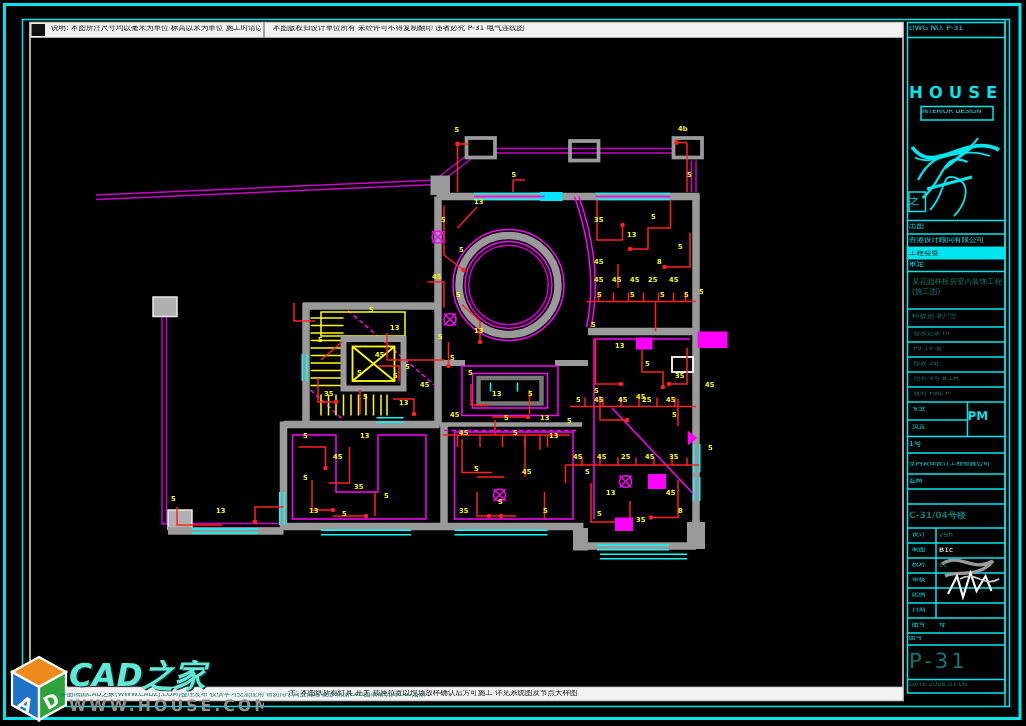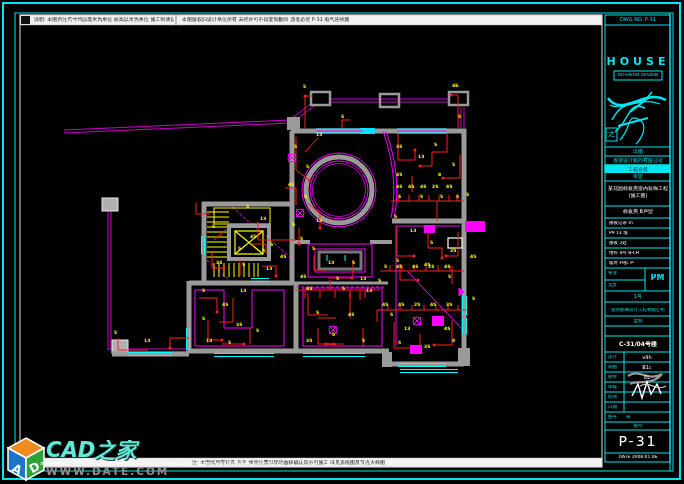--- a/index.html
+++ b/index.html
@@ -1,24 +1,24 @@
 <!DOCTYPE html>
 <html><head>
 <meta charset="utf-8">
 <style>
   html,body{margin:0;padding:0;background:#000;}
   .sheet{position:relative;width:684px;height:484px;background:#000;overflow:hidden;
          font-family:"DejaVu Sans",sans-serif;}
   svg{position:absolute;left:0;top:0;}
   .ov{position:absolute;line-height:1;white-space:nowrap;overflow:hidden;}
   .cy{color:#00e5ee;}
-  .rd{color:#ffffff;}
+  .rd{color:#0f766e;}
   .wh{color:#fff;}
   .bk{color:#101010;}
-  .ctr{text-align:center;}
+  .ctr{text-align:left;}
   .brand{font-weight:bold;letter-spacing:4px;}
   .wm-brand{font-weight:bold;font-style:italic;color:#5eead4;text-shadow:1px 1px 0 #2a3340;}
   .wm-url{font-weight:bold;color:#8f8f8f;letter-spacing:2px;}
   .wrap{white-space:normal;}
 </style>
 </head>
 <body>
 
 <div class="sheet">
 
@@ -381,15 +381,15 @@
 <div class="ov rd ctr" style="left:626px;top:354.5px;width:42px;font-size:5px;">v9h</div>
 <div class="ov wh ctr" style="left:626px;top:364.5px;width:42px;font-size:5px;">B1c</div>
 <div class="ov rd ctr" style="left:626px;top:374.5px;width:42px;font-size:5px;">EL</div>
 <div class="ov cy" style="left:626px;top:415px;width:42px;font-size:4.5px;">母</div>
 <div class="ov cy ctr" style="left:606px;top:423.5px;width:64px;font-size:4.5px;">图号</div>
 <div class="ov rd ctr" style="left:606px;top:434px;width:64px;font-size:14px;letter-spacing:2px;">P-31</div>
 <div class="ov rd ctr" style="left:606px;top:454.5px;width:64px;font-size:4.5px;">DATE 2008.01.06</div>
 
 <div class="ov wm-brand" style="left:46px;top:440px;width:120px;font-size:21px;">CAD之家</div>
 <div class="ov rd" style="left:40px;top:461.5px;width:305px;font-size:4.5px;">本图纸由CAD之家(WWW.CADZJ.COM)整理发布 仅供学习交流使用 请勿用于商业用途 更多精品CAD图纸请访问CAD之家</div>
-<div class="ov wm-url" style="left:46px;top:466px;width:130px;font-size:10.5px;">WWW.DATE.COM</div>
+<div class="ov wm-url" style="left:46px;top:466px;width:130px;font-size:10.5px;">WWW.HOUSE.COM</div>
 
 </div>
 
 </body></html>

